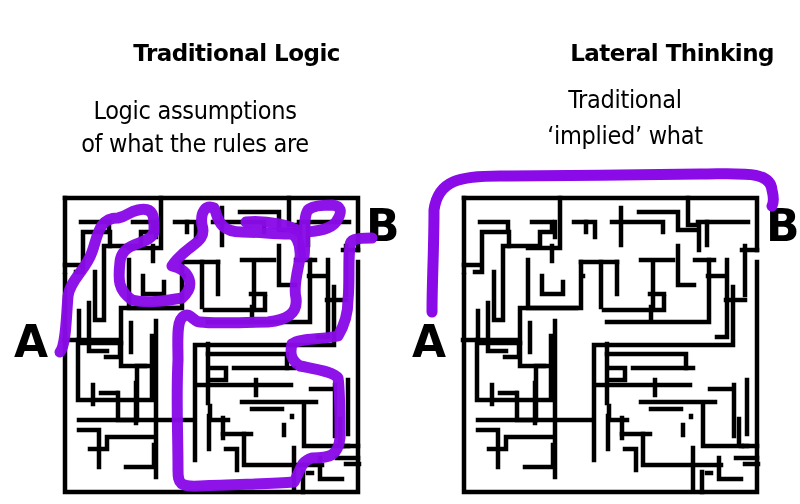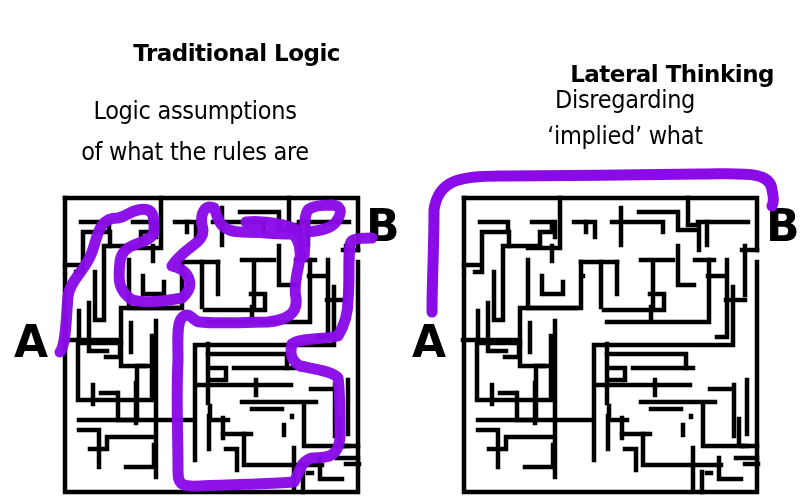--- a/index.html
+++ b/index.html
@@ -8,28 +8,28 @@
   .subtitle { position: absolute; font-family: "DejaVu Sans", sans-serif; font-weight: normal; font-size: 25px; line-height: 31px; text-align: center; white-space: nowrap; letter-spacing: -0.3px; font-stretch: condensed; }
   .label { position: absolute; font-family: "DejaVu Sans", sans-serif; font-weight: bold; font-size: 44px; line-height: 44px; }
   svg.overlay { position: absolute; left: 0; top: 0; }
 </style>
 </head>
 <body>
 
 <div>
   <div class="title" style="left:50px; top:40px; width:290px;">Traditional Logic</div>
   <div class="subtitle" style="left:40px; top:95px; width:310px;">Logic assumptions</div>
-  <div class="subtitle" style="left:40px; top:136px; width:310px;">of what the rules are</div>
+  <div class="subtitle" style="left:40px; top:128px; width:310px;">of what the rules are</div>
   <div class="label" style="left:14px; top:320px;">A</div>
   <div class="label" style="left:366px; top:204px;">B</div>
 </div>
 
 <div>
-  <div class="title" style="left:484px; top:40px; width:290px;margin-top:21px;">Lateral Thinking</div>
-  <div class="subtitle" style="left:470px; top:84px; width:310px;">Disregarding</div>
+  <div class="title" style="left:484px; top:40px; width:290px;">Lateral Thinking</div>
+  <div class="subtitle" style="left:470px; top:84px; width:310px;">Traditional</div>
   <div class="subtitle" style="left:470px; top:120px; width:310px;">‘implied’ what</div>
   <div class="label" style="left:412px; top:320px;">A</div>
   <div class="label" style="left:766px; top:204px;">B</div>
 </div>
 
 <svg class="overlay" width="800" height="504" viewBox="0 0 800 504">
   <g id="left-maze" fill="none" stroke-width="4.5" stroke-linecap="square" stroke-linejoin="miter" stroke="#000000" transform="translate(-399,0)">
       <path d="M464,198 H757 V250"></path>
       <path d="M757,262 V492 H464 V275"></path>
       <path d="M464,272 V198"></path>

